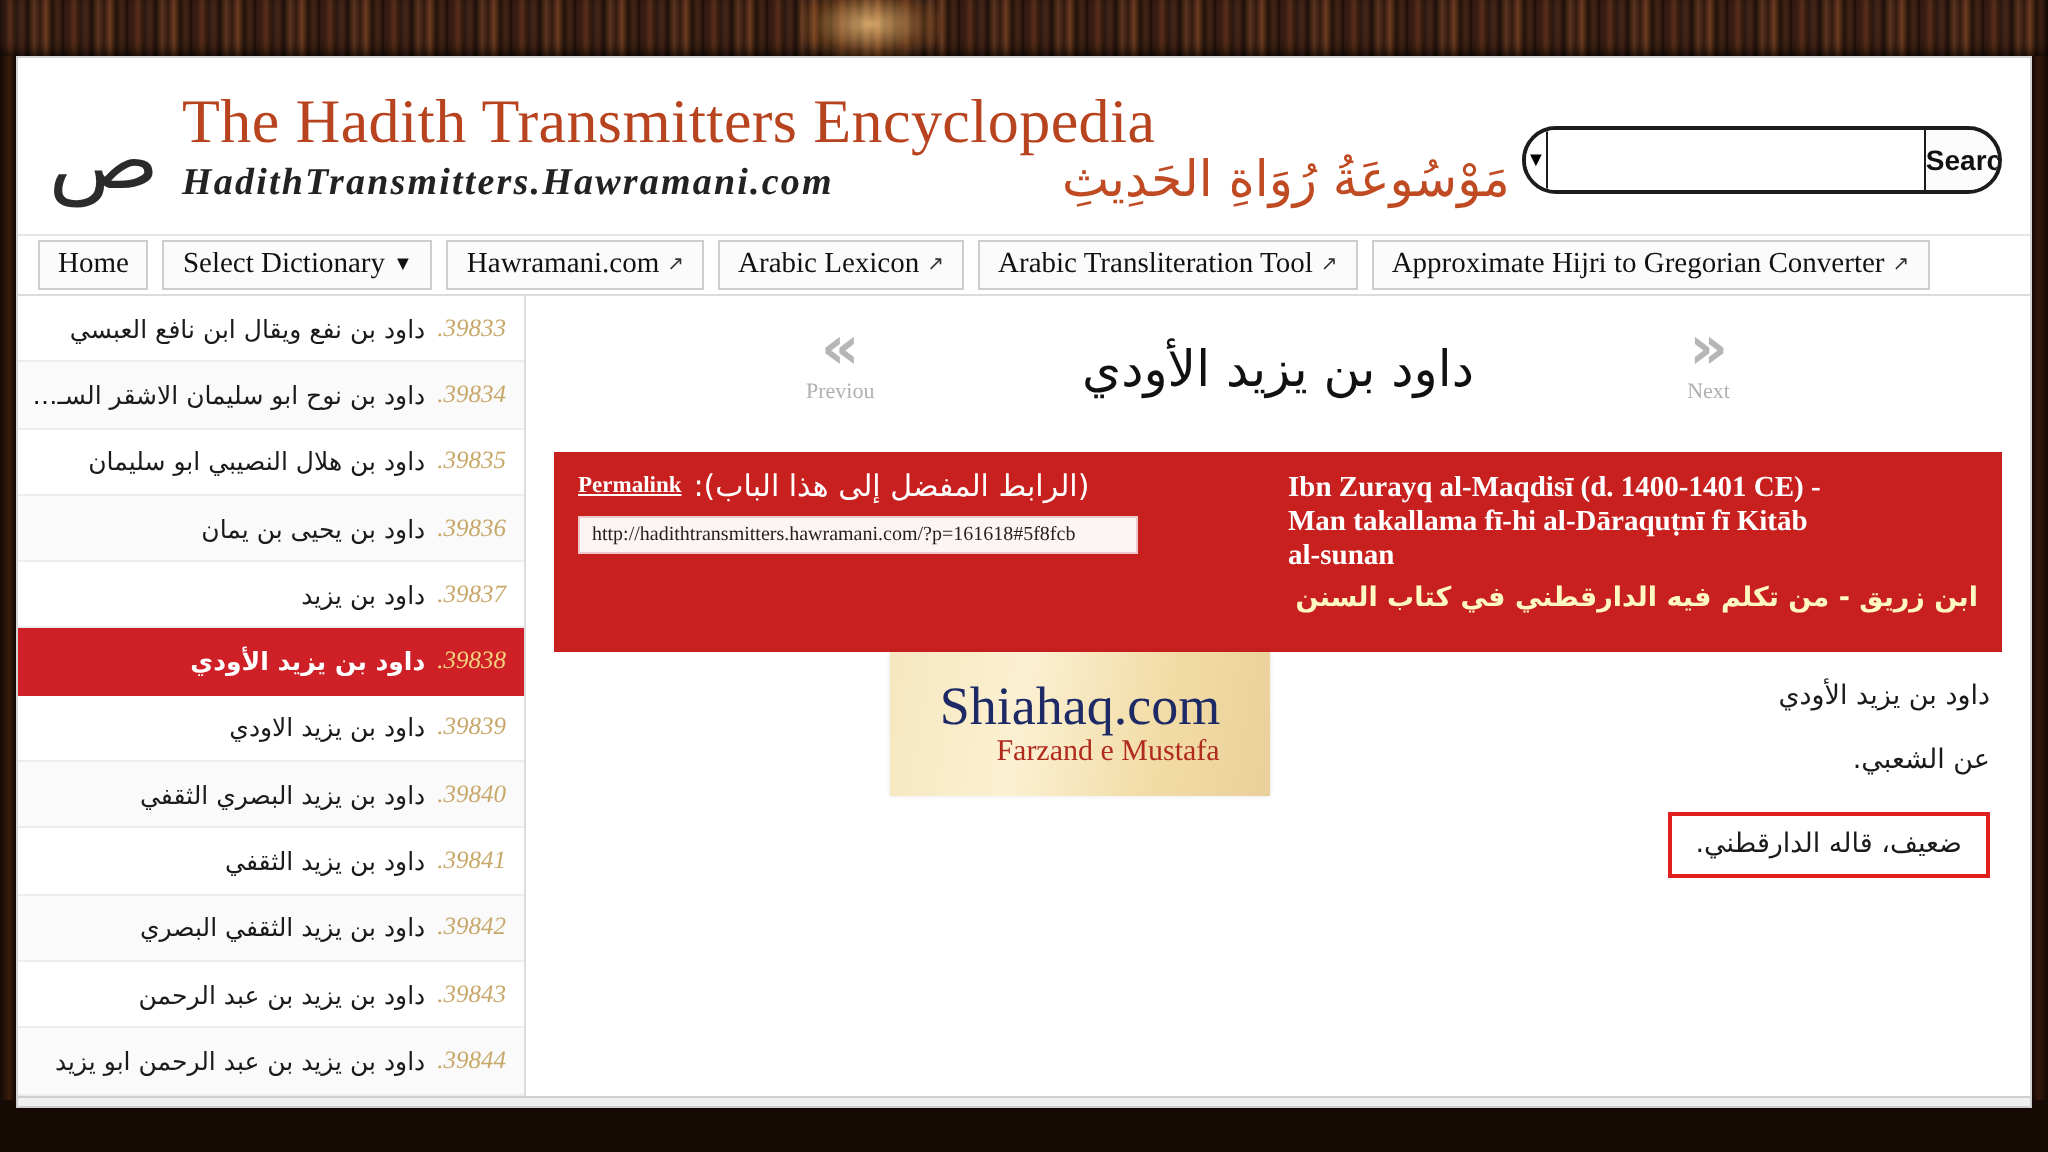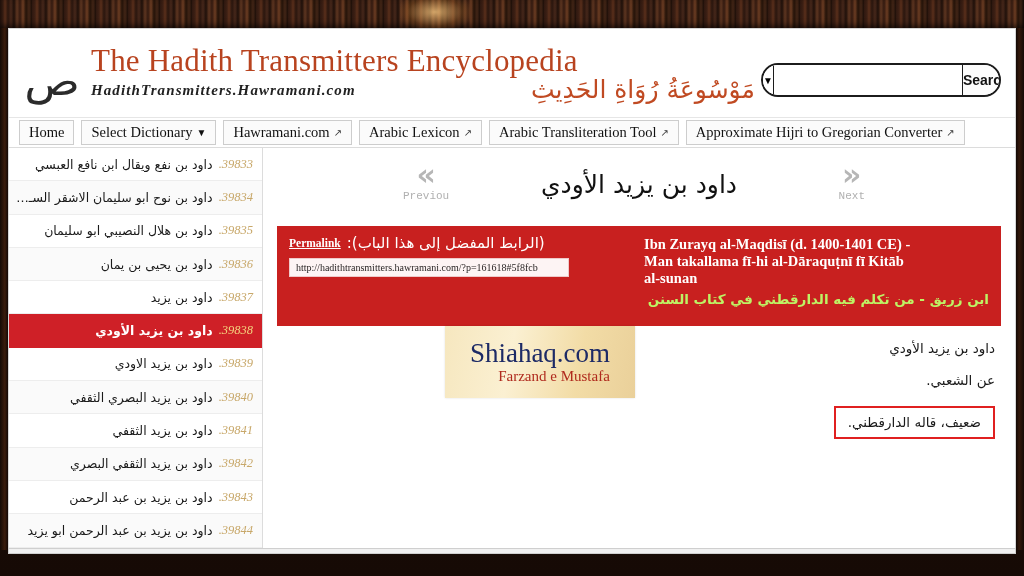--- a/index.html
+++ b/index.html
@@ -72,21 +72,21 @@
     font-family: "Liberation Serif", "DejaVu Serif", serif;
     font-size: 31px; color: #b8431f; letter-spacing: .2px;
     white-space: nowrap;
   }
   #site-subtitle-row {
     margin-top: 2px; position: relative; height: 30px; white-space: nowrap;
   }
   #site-subtitle {
     font-family: "Liberation Serif", "DejaVu Serif", serif;
     font-style: italic; font-weight: bold;
-    font-size: 15px; color: #222; letter-spacing: 1.1px;
+    font-size: 19px; color: #222; letter-spacing: 1.1px;
   }
   #site-subtitle-ar {
     position: absolute; left: 440px; top: -6px;
     font-size: 25px; color: #c04a22; direction: rtl;
     font-family: "DejaVu Sans", sans-serif;
   }
 
   
   #search-widget {
     position: absolute; right: 14px; top: 34px;
@@ -183,21 +183,21 @@
     display: flex; flex-direction: column; align-items: center;
     cursor: pointer; user-select: none;
   }
   #prev-btn { left: 140px; }
   #next-btn { right: 150px; }
   .arrow-glyph {
     font-family: "DejaVu Sans", sans-serif;
     font-size: 30px; line-height: 26px; color: #b6b6b6; font-weight: bold;
   }
   .arrow-label {
-    font-family: Liberation Mono, monospace;
+    font-family: Liberation Serif, serif;
     font-size: 11px; color: #b0b0b0; margin-top: 2px; text-align: center;
   }
   #entry-title {
     font-family: "DejaVu Sans", sans-serif;
     font-size: 25px; color: #111; direction: rtl;
   }
 
   
   #red-panel {
     position: relative;
@@ -232,21 +232,21 @@
     width: 345px; text-align: right; padding-top: 2px;
   }
   .head-en {
     font-family: "Liberation Serif", "DejaVu Serif", serif;
     font-size: 14.5px; font-weight: bold; color: #ffffff;
     line-height: 17px; text-align: left;
   }
   .head-ar {
     margin-top: 4px;
     font-family: "DejaVu Sans", sans-serif;
-    font-size: 13.5px; font-weight: bold; color: #bef264;
+    font-size: 13.5px; font-weight: bold; color: #fef9c3;
     direction: rtl; text-align: right;
   }
 
   
   #entry-body {
     direction: rtl; text-align: right;
     padding: 14px 20px 0 20px;
   }
   .body-line {
     font-family: "DejaVu Sans", sans-serif;

